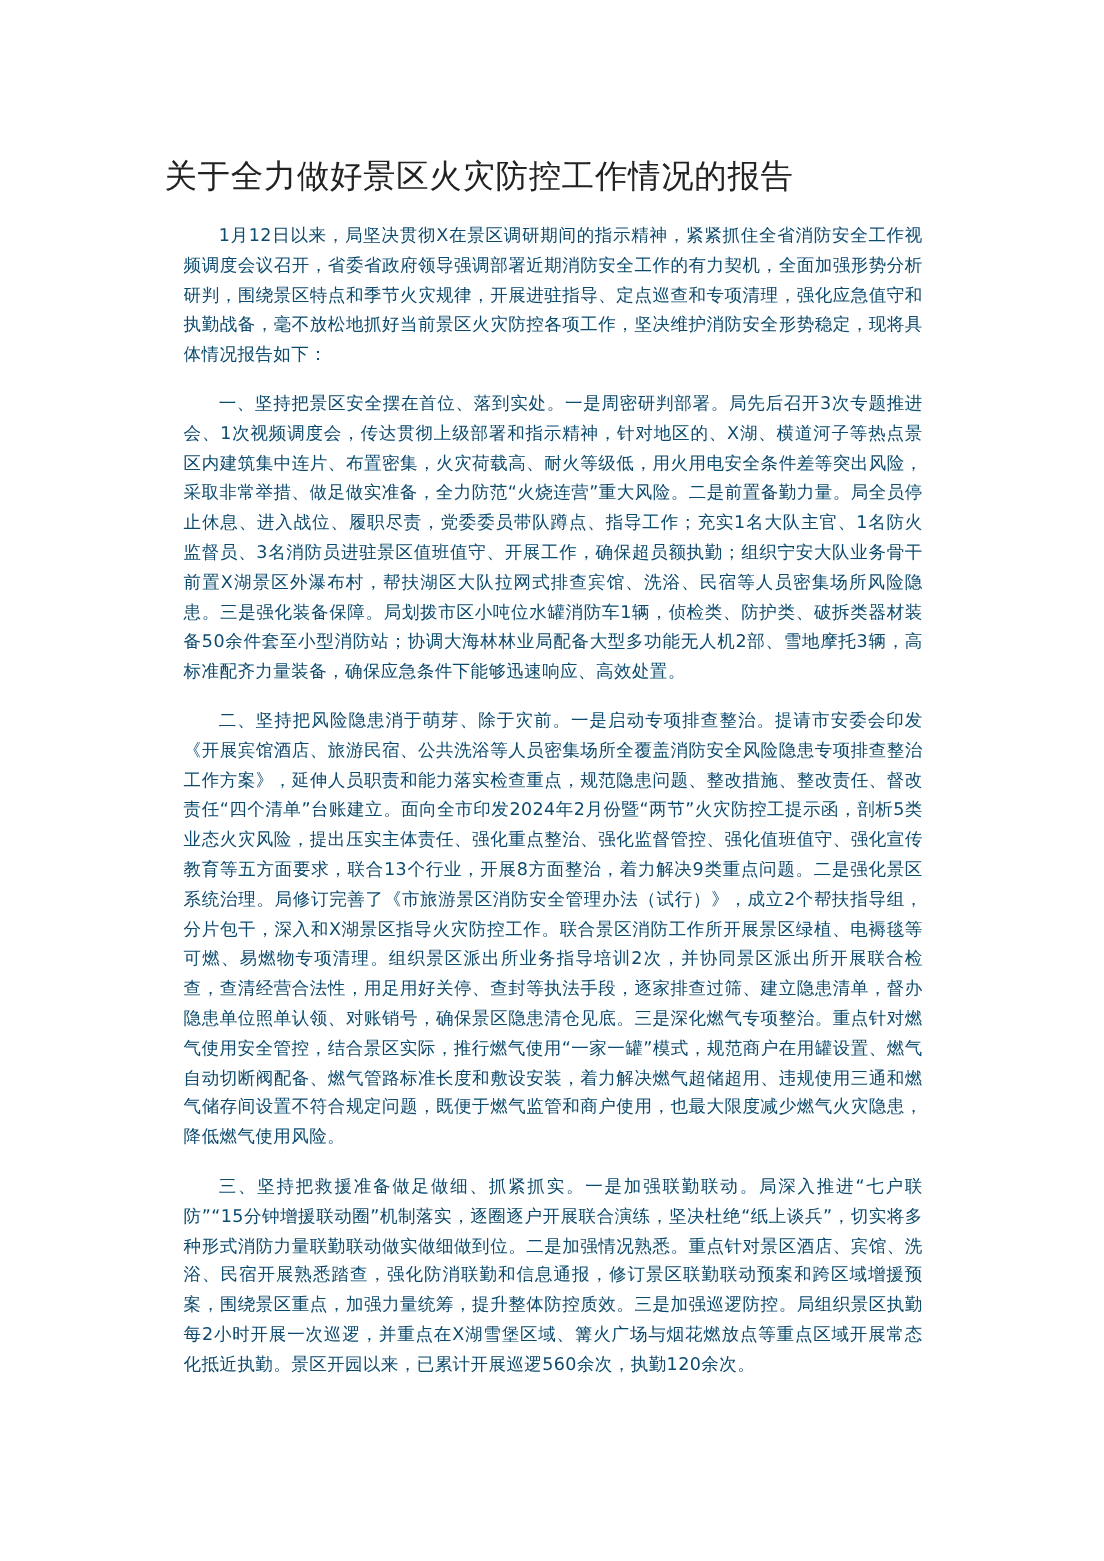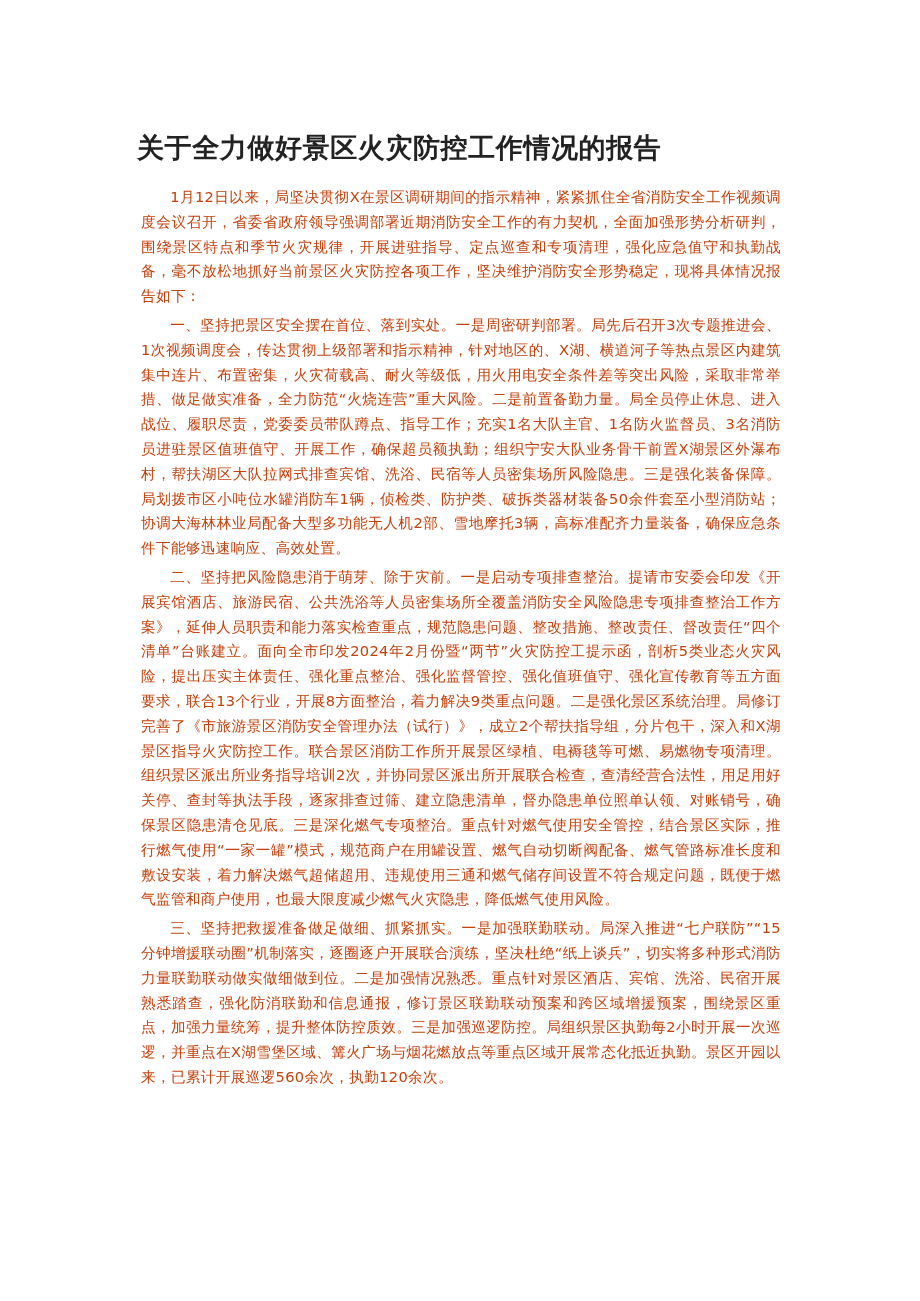--- a/index.html
+++ b/index.html
@@ -4,28 +4,28 @@
 <style>
   html, body { margin: 0; padding: 0; background: #ffffff; }
   body { width: 920px; height: 1301px; position: relative; overflow: hidden; }
   .page {
     position: absolute; left: 137px; top: 128px; width: 648px;
     color: #1a1a1a;
     font-family: "DejaVu Serif", "Liberation Serif", serif;
   }
   .title {
     font-size: 27px; line-height: 40px; margin: 0 0 17px 0;
-    font-weight: bold; letter-spacing: 0.6px; color: #222;
+    font-weight: normal; letter-spacing: 0.6px; color: #222;
     font-family: "DejaVu Sans", "Liberation Sans", sans-serif;
   }
   .para {
-    font-size: 14.6px; line-height: 24.8px; margin: 4px;
+    font-size: 14.6px; line-height: 24.8px; margin: 16px;
     text-indent: 2em; text-align: justify; letter-spacing: 0.35px;
     font-family: "DejaVu Sans", "Liberation Sans", sans-serif;
-    color: #c2410c;
+    color: #0c4a6e;
   }
 </style>
 </head>
 <body>
 
 <div class="page">
   <h1 class="title">关于全力做好景区火灾防控工作情况的报告</h1>
   <p class="para">1月12日以来，局坚决贯彻X在景区调研期间的指示精神，紧紧抓住全省消防安全工作视频调度会议召开，省委省政府领导强调部署近期消防安全工作的有力契机，全面加强形势分析研判，围绕景区特点和季节火灾规律，开展进驻指导、定点巡查和专项清理，强化应急值守和执勤战备，毫不放松地抓好当前景区火灾防控各项工作，坚决维护消防安全形势稳定，现将具体情况报告如下：</p>
   <p class="para">一、坚持把景区安全摆在首位、落到实处。一是周密研判部署。局先后召开3次专题推进会、1次视频调度会，传达贯彻上级部署和指示精神，针对地区的、X湖、横道河子等热点景区内建筑集中连片、布置密集，火灾荷载高、耐火等级低，用火用电安全条件差等突出风险，采取非常举措、做足做实准备，全力防范“火烧连营”重大风险。二是前置备勤力量。局全员停止休息、进入战位、履职尽责，党委委员带队蹲点、指导工作；充实1名大队主官、1名防火监督员、3名消防员进驻景区值班值守、开展工作，确保超员额执勤；组织宁安大队业务骨干前置X湖景区外瀑布村，帮扶湖区大队拉网式排查宾馆、洗浴、民宿等人员密集场所风险隐患。三是强化装备保障。局划拨市区小吨位水罐消防车1辆，侦检类、防护类、破拆类器材装备50余件套至小型消防站；协调大海林林业局配备大型多功能无人机2部、雪地摩托3辆，高标准配齐力量装备，确保应急条件下能够迅速响应、高效处置。</p>
   <p class="para">二、坚持把风险隐患消于萌芽、除于灾前。一是启动专项排查整治。提请市安委会印发《开展宾馆酒店、旅游民宿、公共洗浴等人员密集场所全覆盖消防安全风险隐患专项排查整治工作方案》，延伸人员职责和能力落实检查重点，规范隐患问题、整改措施、整改责任、督改责任“四个清单”台账建立。面向全市印发2024年2月份暨“两节”火灾防控工提示函，剖析5类业态火灾风险，提出压实主体责任、强化重点整治、强化监督管控、强化值班值守、强化宣传教育等五方面要求，联合13个行业，开展8方面整治，着力解决9类重点问题。二是强化景区系统治理。局修订完善了《市旅游景区消防安全管理办法（试行）》，成立2个帮扶指导组，分片包干，深入和X湖景区指导火灾防控工作。联合景区消防工作所开展景区绿植、电褥毯等可燃、易燃物专项清理。组织景区派出所业务指导培训2次，并协同景区派出所开展联合检查，查清经营合法性，用足用好关停、查封等执法手段，逐家排查过筛、建立隐患清单，督办隐患单位照单认领、对账销号，确保景区隐患清仓见底。三是深化燃气专项整治。重点针对燃气使用安全管控，结合景区实际，推行燃气使用“一家一罐”模式，规范商户在用罐设置、燃气自动切断阀配备、燃气管路标准长度和敷设安装，着力解决燃气超储超用、违规使用三通和燃气储存间设置不符合规定问题，既便于燃气监管和商户使用，也最大限度减少燃气火灾隐患，降低燃气使用风险。</p>

